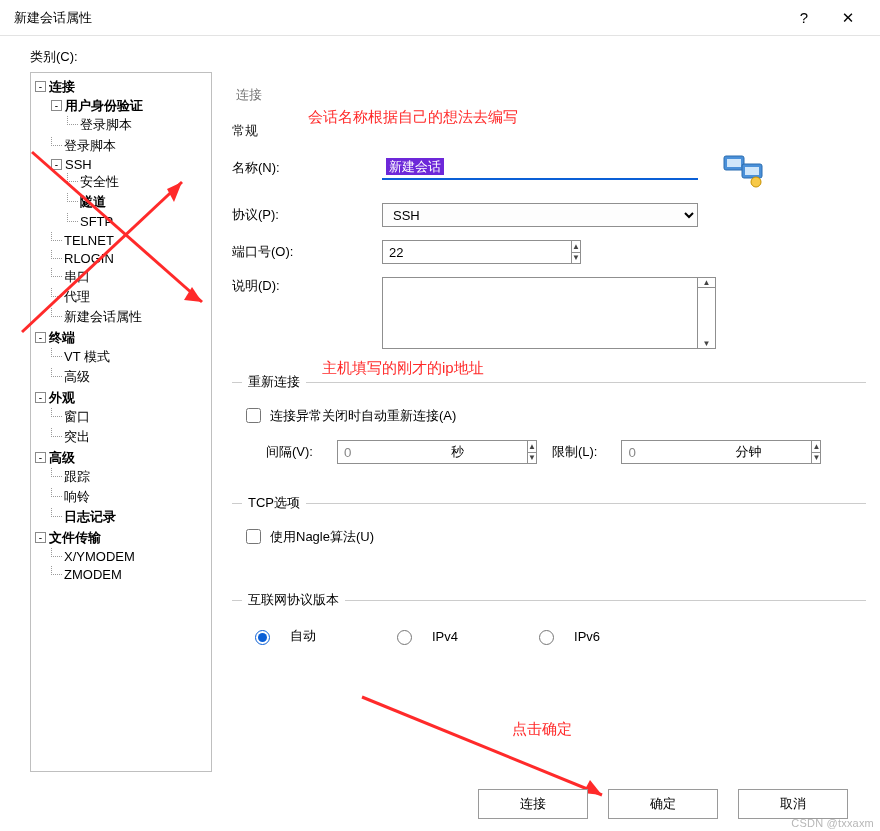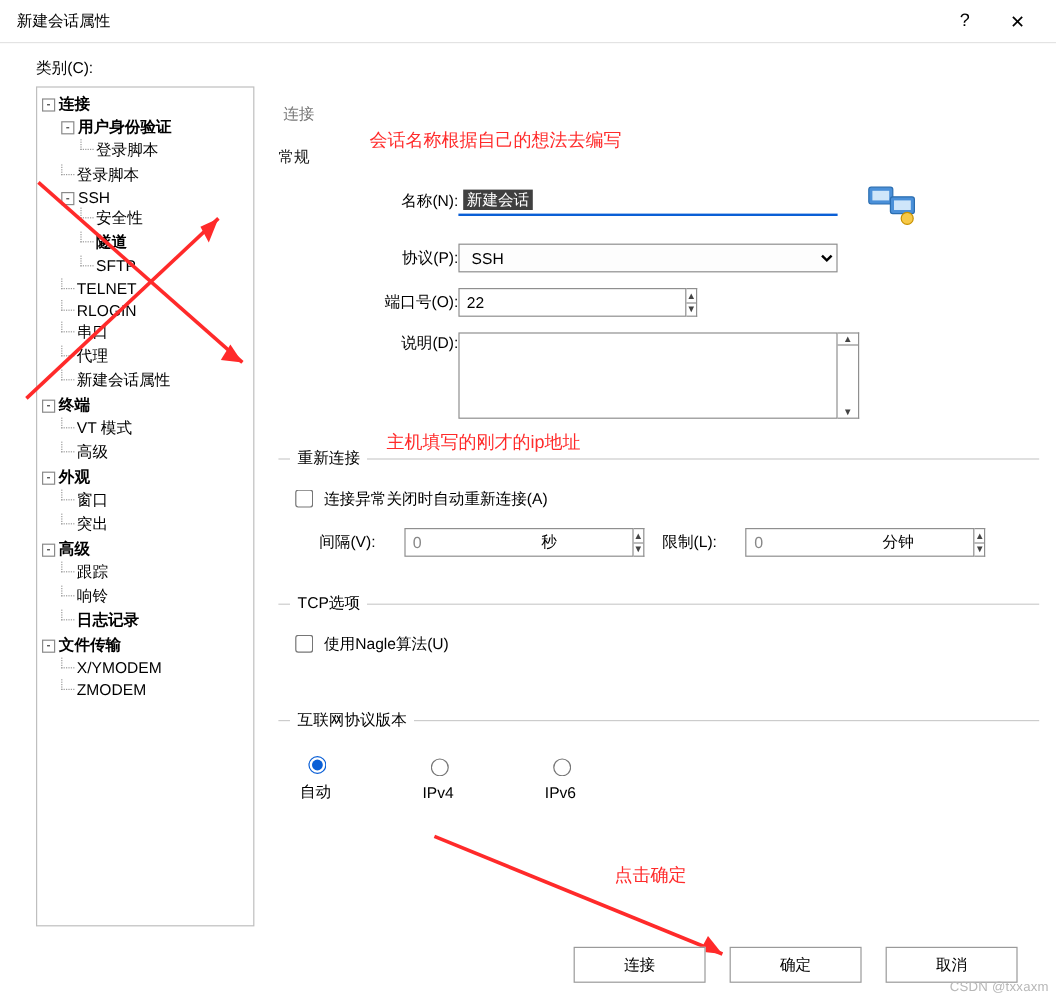--- a/index.html
+++ b/index.html
@@ -17,43 +17,43 @@
 .tree .dot::before { content: ""; display: inline-block; width: 10px; height: 8px; border-left: 1px dotted #9a9a9a; border-bottom: 1px dotted #9a9a9a; margin-right: 2px; vertical-align: 4px; }
 .tree .bold { font-weight: 700; }
 .content { flex: 1; padding: 0 0 0 20px; font-size: 13px; position: relative; }
 .crumb { color: #777; padding: 14px 0 18px 4px; }
 .section-title { font-size: 13px; color: #222; padding-bottom: 6px; display: inline-block; }
 .annot1, .annot2, .annot3 { color: #ff2a2a; font-size: 15px; position: absolute; }
 .annot1 { top: 36px; left: 96px; }
 .annot2 { top: 287px; left: 110px; }
 .annot3 { top: 648px; left: 300px; }
 .form-row { display: flex; align-items: center; margin-bottom: 13px; }
-.form-row .lbl { width: 150px; text-align: right; }
+.form-row .lbl { width: 150px; }
 .form-row input[type=text], .form-row select, .form-row textarea, .form-row .numwrap { width: 316px; font-size: 13px; }
 input[type=text], select, textarea { border: 1px solid #8f8f8f; padding: 3px 6px; font-family: inherit; background: #fff; }
 input[type=text] { height: 24px; }
 select { height: 24px; background: #fdfdfd; }
 textarea { height: 72px; resize: none; }
 .name-input { border: none; border-bottom: 2px solid #0a5fd6; background: transparent; outline: none; }
-.name-input .sel { background: #404040; color: #fff; padding: 1px 3px; }
+.name-input .sel { background: #6d28d9; color: #fff; padding: 1px 3px; }
 .icon-computers { width: 48px; height: 44px; margin-left: 22px; }
 .numwrap { display: inline-flex; }
 .numwrap input { flex: 1; }
 .spin { width: 18px; border: 1px solid #8f8f8f; border-left: none; display: flex; flex-direction: column; }
 .spin div { flex: 1; display: flex; align-items: center; justify-content: center; font-size: 8px; color: #444; border-bottom: 1px solid #8f8f8f; }
 .spin div:last-child { border-bottom: none; }
 fieldset { border: 1px solid #ccc; border-left: none; border-right: none; border-bottom: none; margin: 24px 0 0 0; padding: 14px 10px 6px 10px; }
 fieldset legend { padding: 0 6px; font-size: 13px; }
 .chkrow { display: flex; align-items: center; gap: 6px; margin-bottom: 14px; }
 .chkrow input[type=checkbox] { width: 15px; height: 15px; }
 .inline-fields { display: flex; align-items: center; gap: 24px; padding-left: 24px; }
 .inline-fields .numwrap { width: 90px; }
 .inline-fields .numwrap input { color: #888; }
 .radiorow { display: flex; gap: 76px; align-items: center; padding: 4px 0 4px 8px; }
-.radiorow label { display: flex; align-items: center; gap: 6px; flex-direction: column; }
+.radiorow label { display: flex; align-items: center; gap: 17px; }
 .radiorow input[type=radio] { width: 15px; height: 15px; accent-color: #0a5fd6; }
 .btnbar { position: absolute; right: 32px; bottom: 12px; display: flex; gap: 20px; }
 .btn { width: 110px; height: 30px; border: 1px solid #9a9a9a; background: #fff; font-size: 13px; display: flex; align-items: center; justify-content: center; }
 svg.arrowsvg path { stroke: #ff2a2a; fill: none; }
 svg.arrowsvg polygon { fill: #ff2a2a; }
 .watermark { position: absolute; right: 6px; bottom: 2px; color: #b7b7b7; font-size: 11px; letter-spacing: 0.2px; }
 </style>
 </head>
 <body>
 

